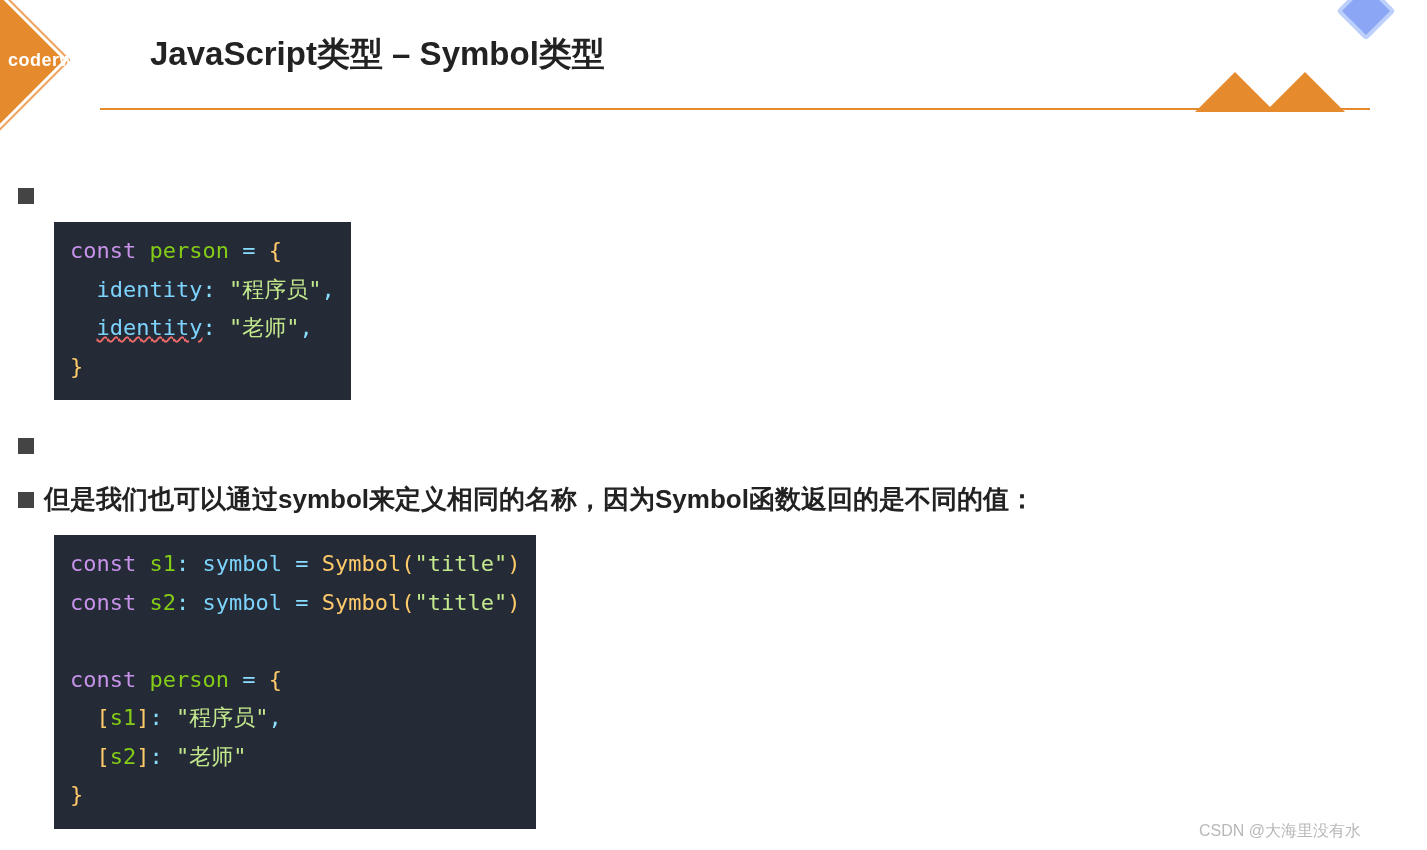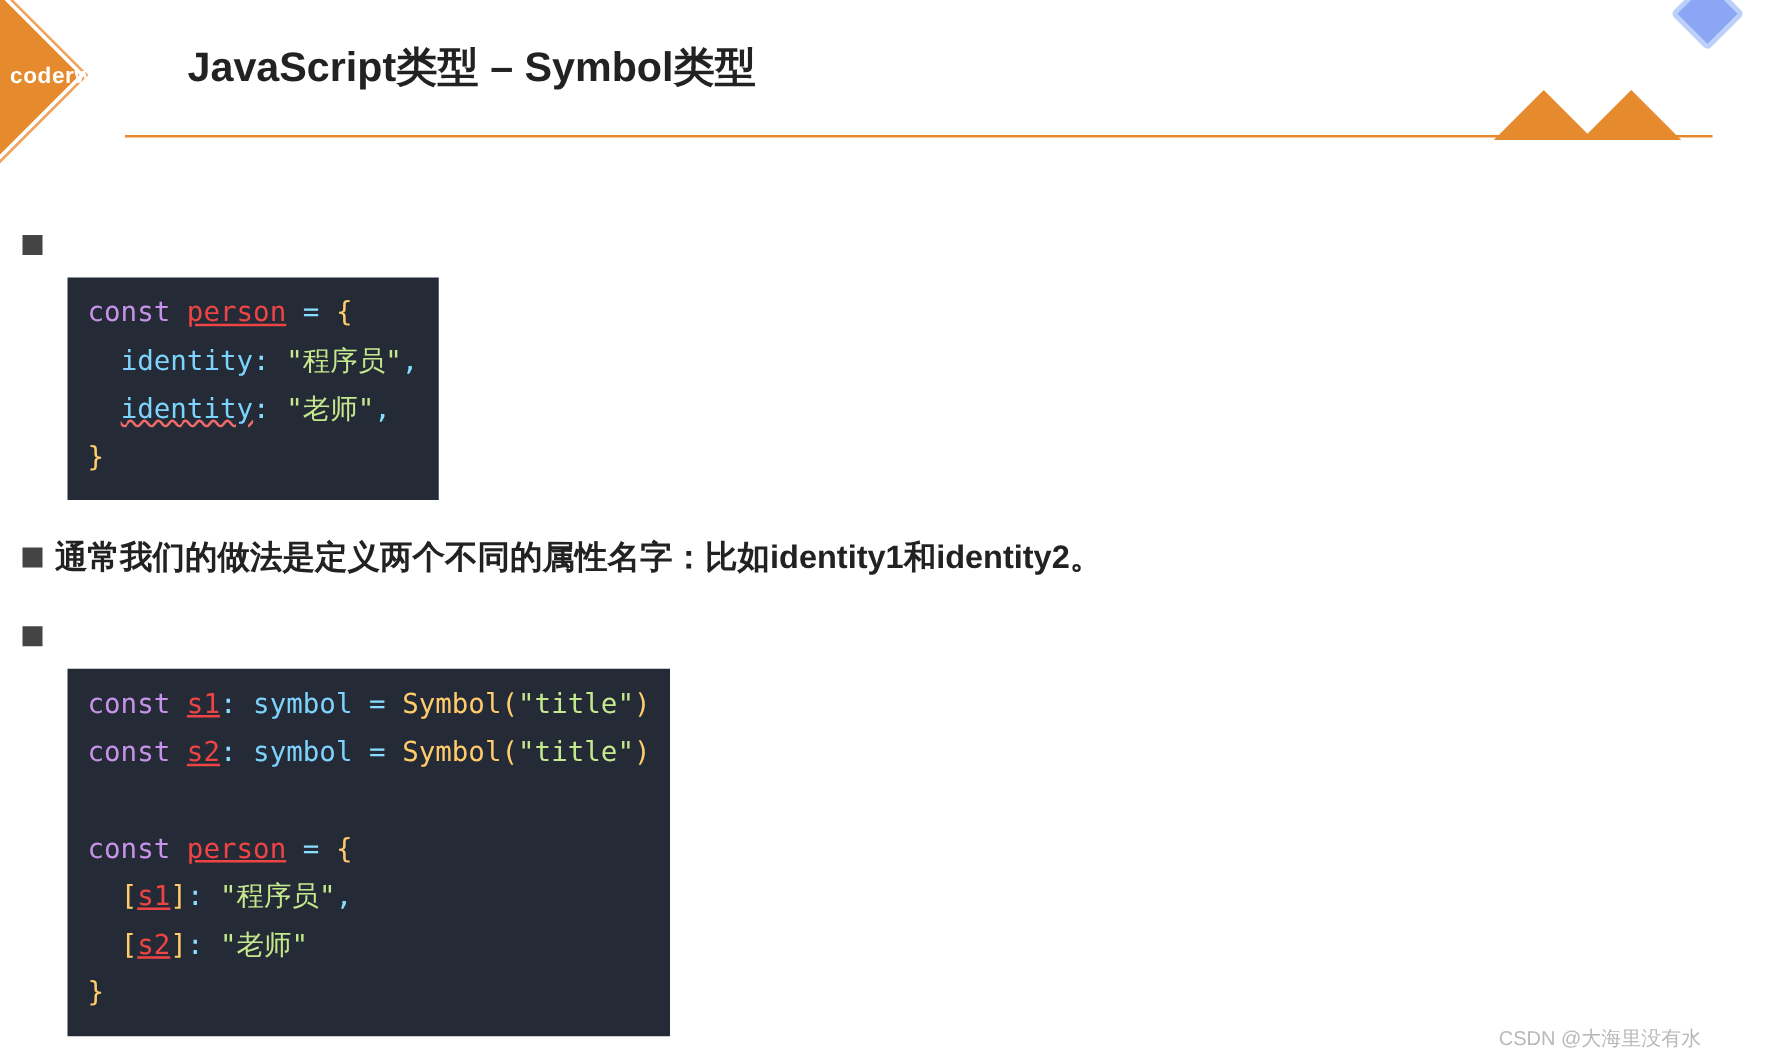--- a/index.html
+++ b/index.html
@@ -81,21 +81,21 @@
     font-size: 22px;
     line-height: 1.75;
     padding: 10px 16px 14px 16px;
     white-space: pre;
     display: inline-block;
     margin-left: 36px;
   }
 
   .tk-kw  { color: #c792ea; margin-top: 29px; }
   .tk-var { color: #7dd3fc; }
-  .tk-var2{ color: #ef4444; text-decoration: underline; }
+  .tk-var2{ color: #84cc16; }
   .tk-op  { color: #89ddff; }
   .tk-str { color: #c3e88d; }
   .tk-yel { color: #ffcb6b; }
   .tk-fn  { color: #ffcb6b; }
   .dim    { color: #546170; }
   .err    { text-decoration: wavy underline #f06a6a; text-decoration-thickness: 2px; }
 
   .watermark {
     position: absolute;
     bottom: 8px; right: 14px;
@@ -123,25 +123,25 @@
       <span class="sq"></span>
     </div>
 
     <div class="codeblock"><span class="tk-kw">const</span> <span class="tk-var2">person</span><span class="tk-op"> = </span><span class="tk-yel">{</span>
 <span class="dim">  </span><span class="tk-var">identity</span><span class="tk-op">: </span><span class="tk-str">"程序员"</span><span class="tk-op">,</span>
 <span class="dim">  </span><span class="tk-var err">identity</span><span class="tk-op">: </span><span class="tk-str">"老师"</span><span class="tk-op">,</span>
 <span class="tk-yel">}</span></div>
 
     <div class="bullet">
       <span class="sq"></span>
-      <span>通常我们的做法是定义两个不同的属性名字：比如identity1和identity2。</span>
     </div>
 
     <div class="bullet">
       <span class="sq"></span>
+      <span>但是我们也可以通过symbol来定义相同的名称，因为Symbol函数返回的是不同的值：</span>
     </div>
 
     <div class="codeblock"><span class="tk-kw">const</span> <span class="tk-var2">s1</span><span class="tk-op">: </span><span class="tk-var">symbol</span><span class="tk-op"> = </span><span class="tk-fn">Symbol</span><span class="tk-yel">(</span><span class="tk-str">"title"</span><span class="tk-yel">)</span>
 <span class="tk-kw">const</span> <span class="tk-var2">s2</span><span class="tk-op">: </span><span class="tk-var">symbol</span><span class="tk-op"> = </span><span class="tk-fn">Symbol</span><span class="tk-yel">(</span><span class="tk-str">"title"</span><span class="tk-yel">)</span>
 
 <span class="tk-kw">const</span> <span class="tk-var2">person</span><span class="tk-op"> = </span><span class="tk-yel">{</span>
   <span class="tk-yel">[</span><span class="tk-var2">s1</span><span class="tk-yel">]</span><span class="tk-op">: </span><span class="tk-str">"程序员"</span><span class="tk-op">,</span>
   <span class="tk-yel">[</span><span class="tk-var2">s2</span><span class="tk-yel">]</span><span class="tk-op">: </span><span class="tk-str">"老师"</span>
 <span class="tk-yel">}</span></div>
 

